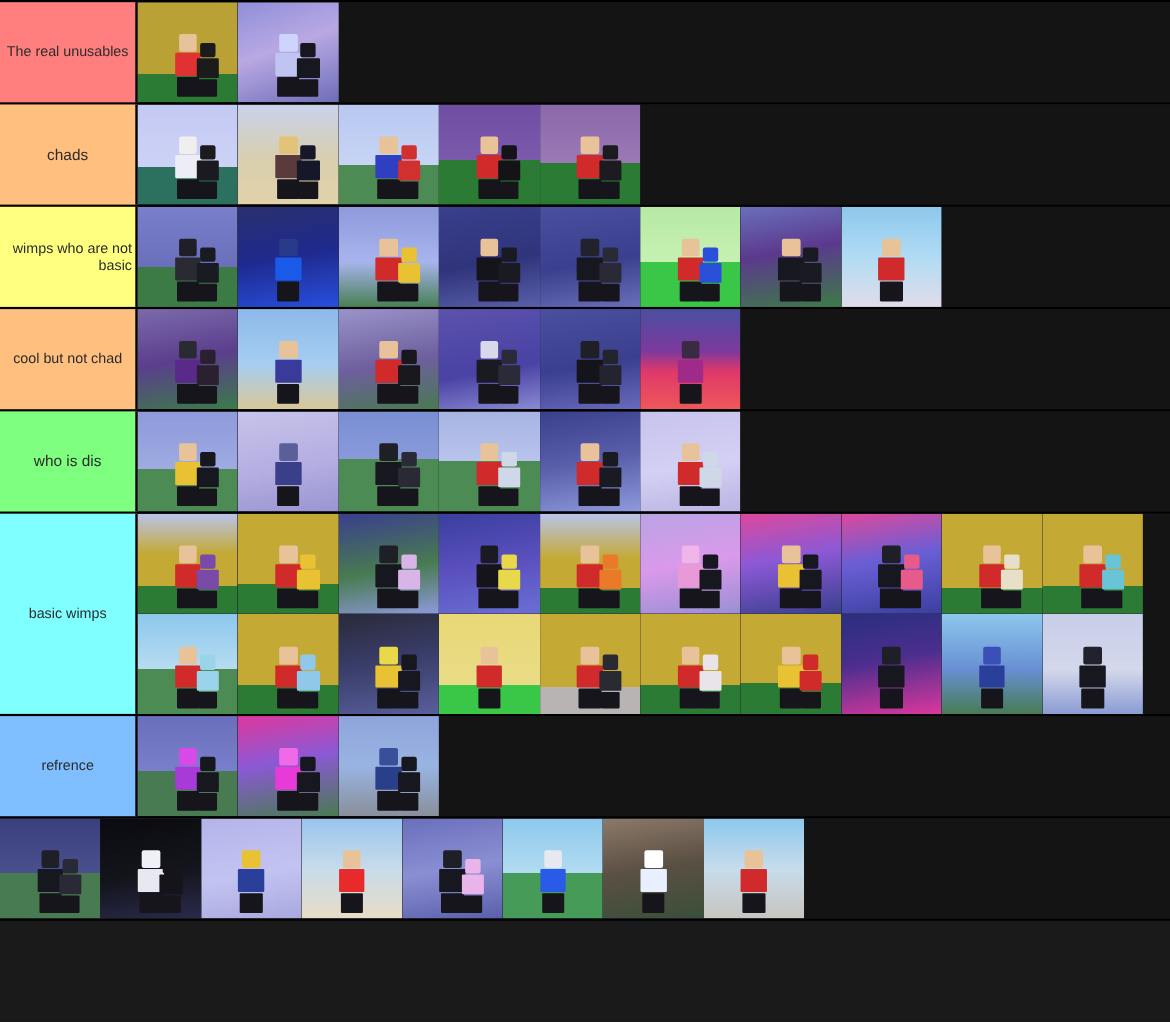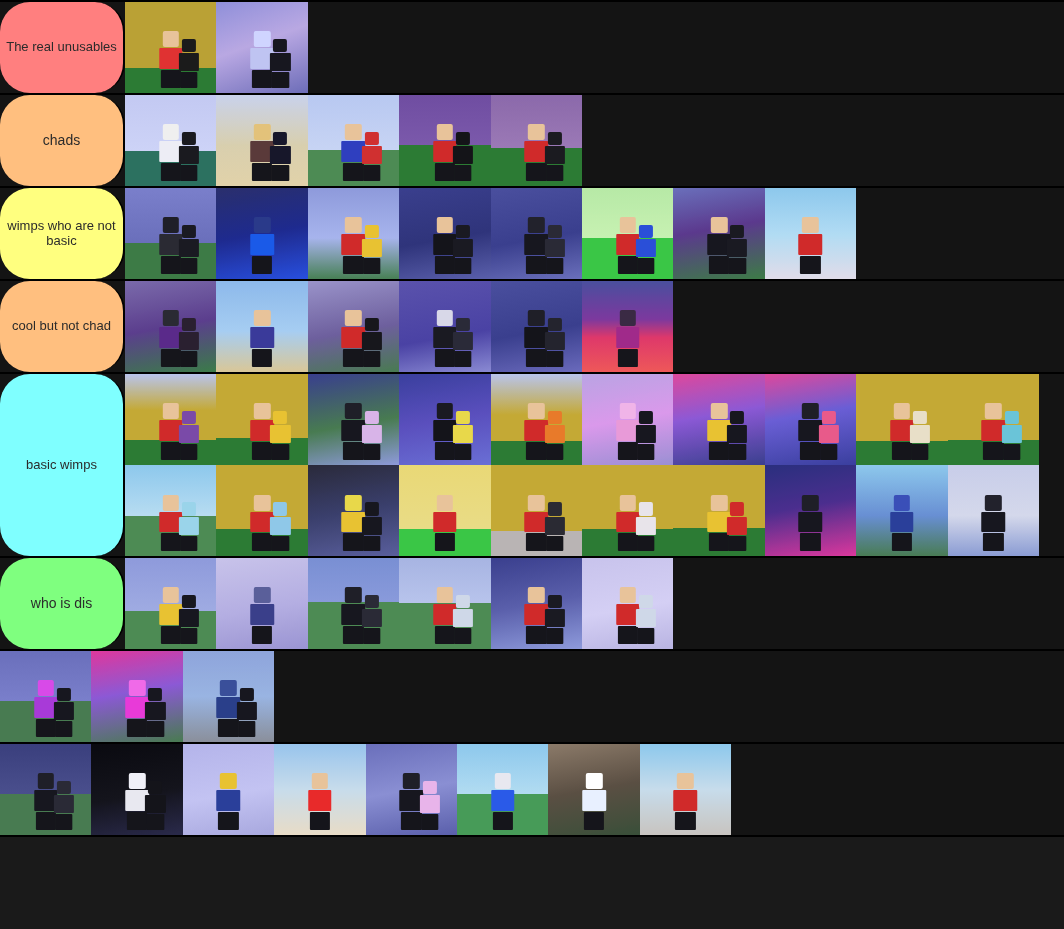--- a/index.html
+++ b/index.html
@@ -77,30 +77,29 @@
     background: #141414;
     box-sizing: border-box;
     min-height: 0;
   }
   .tier-label {
     width: 125px;
     flex: 0 0 125px;
     display: flex;
     align-items: center;
     justify-content: center;
-    text-align: center;
+    text-align: right;
     box-sizing: border-box;
     border-right: 2px solid #000;
     color: #2b2b2b;
     font-size: 14px;
     line-height: 1.15;
     padding: 2px 3px;
     overflow: hidden;
     word-break: break-word;
-    border-radius: 30px;
   }
   .tier-label.big { font-size: 14px; }
   .tier-label.sm  { font-size: 13px; }
 
   .tier-items {
     flex: 1 1 auto;
     display: flex;
     flex-wrap: wrap;
     align-content: flex-start;
     background: #141414;
@@ -416,20 +415,98 @@
           <div class="tier-item">
             <div class="thumb" style="background: linear-gradient(rgb(74, 79, 154) 0%, rgb(122, 58, 154) 42%, rgb(216, 58, 106) 62%, rgb(232, 90, 90) 100%);"></div>
             <div class="fig">
               <div class="head" style="background: rgb(58, 42, 68);"></div>
               <div class="torso" style="background: rgb(160, 42, 138);"></div>
               <div class="legs"></div>
             </div>
           </div>
         </div>
       </div>
+      <div class="tier-row" style="height: 93px; flex: 0 0 93px;">
+        <div class="tier-label big" style="background: rgb(127, 255, 127);">who is dis</div>
+        <div class="tier-items">
+          <div class="tier-item">
+            <div class="thumb" style="background: linear-gradient(rgb(143, 154, 216) 0%, rgb(160, 171, 223) 58%, rgb(79, 138, 86) 58%, rgb(79, 138, 86) 100%);"></div>
+            <div class="fig">
+              <div class="head" style="background: rgb(232, 195, 154);"></div>
+              <div class="torso" style="background: rgb(232, 194, 50);"></div>
+              <div class="legs"></div>
+            </div>
+            <div class="fig fig2">
+              <div class="head" style="background: rgb(23, 23, 31);"></div>
+              <div class="torso" style="background: rgb(23, 23, 31);"></div>
+              <div class="legs"></div>
+            </div>
+          </div>
+          <div class="tier-item">
+            <div class="thumb" style="background: linear-gradient(170deg, rgb(200, 195, 232) 0%, rgb(180, 174, 224) 55%, rgb(154, 148, 207) 100%);"></div>
+            <div class="fig">
+              <div class="head" style="background: rgb(90, 95, 154);"></div>
+              <div class="torso" style="background: rgb(58, 63, 138);"></div>
+              <div class="legs"></div>
+            </div>
+          </div>
+          <div class="tier-item">
+            <div class="thumb" style="background: linear-gradient(rgb(122, 143, 208) 0%, rgb(138, 154, 216) 48%, rgb(79, 138, 86) 48%, rgb(79, 138, 86) 100%);"></div>
+            <div class="fig">
+              <div class="head" style="background: rgb(31, 31, 40);"></div>
+              <div class="torso" style="background: rgb(23, 23, 31);"></div>
+              <div class="legs"></div>
+            </div>
+            <div class="fig fig2">
+              <div class="head" style="background: rgb(42, 42, 54);"></div>
+              <div class="torso" style="background: rgb(42, 42, 54);"></div>
+              <div class="legs"></div>
+            </div>
+          </div>
+          <div class="tier-item">
+            <div class="thumb" style="background: linear-gradient(rgb(168, 180, 224) 0%, rgb(185, 196, 234) 50%, rgb(79, 138, 86) 50%, rgb(79, 138, 86) 100%);"></div>
+            <div class="fig">
+              <div class="head" style="background: rgb(232, 195, 154);"></div>
+              <div class="torso" style="background: rgb(208, 42, 42);"></div>
+              <div class="legs"></div>
+            </div>
+            <div class="fig fig2">
+              <div class="head" style="background: rgb(207, 216, 232);"></div>
+              <div class="torso" style="background: rgb(207, 216, 232);"></div>
+              <div class="legs"></div>
+            </div>
+          </div>
+          <div class="tier-item">
+            <div class="thumb" style="background: linear-gradient(170deg, rgb(58, 63, 138) 0%, rgb(90, 95, 168) 50%, rgb(143, 154, 216) 100%);"></div>
+            <div class="fig">
+              <div class="head" style="background: rgb(232, 195, 154);"></div>
+              <div class="torso" style="background: rgb(208, 42, 42);"></div>
+              <div class="legs"></div>
+            </div>
+            <div class="fig fig2">
+              <div class="head" style="background: rgb(26, 26, 34);"></div>
+              <div class="torso" style="background: rgb(26, 26, 34);"></div>
+              <div class="legs"></div>
+            </div>
+          </div>
+          <div class="tier-item">
+            <div class="thumb" style="background: linear-gradient(170deg, rgb(200, 195, 234) 0%, rgb(212, 207, 242) 55%, rgb(185, 180, 224) 100%);"></div>
+            <div class="fig">
+              <div class="head" style="background: rgb(232, 195, 154);"></div>
+              <div class="torso" style="background: rgb(208, 42, 42);"></div>
+              <div class="legs"></div>
+            </div>
+            <div class="fig fig2">
+              <div class="head" style="background: rgb(207, 216, 232);"></div>
+              <div class="torso" style="background: rgb(207, 216, 232);"></div>
+              <div class="legs"></div>
+            </div>
+          </div>
+        </div>
+      </div>
       <div class="tier-row" style="height: 184px; flex: 0 0 184px;">
         <div class="tier-label sm" style="background: rgb(127, 255, 255);">basic wimps</div>
         <div class="tier-items">
           <div class="tier-item">
             <div class="thumb" style="background: linear-gradient(rgb(185, 196, 234) 0%, rgb(195, 169, 58) 40%, rgb(195, 169, 58) 72%, rgb(47, 122, 54) 72%, rgb(47, 122, 54) 100%);"></div>
             <div class="fig">
               <div class="head" style="background: rgb(232, 195, 154);"></div>
               <div class="torso" style="background: rgb(208, 42, 42);"></div>
               <div class="legs"></div>
             </div>
@@ -662,98 +739,21 @@
             <div class="thumb" style="background: linear-gradient(rgb(200, 205, 232) 0%, rgb(212, 216, 234) 55%, rgb(138, 154, 208) 100%);"></div>
             <div class="fig">
               <div class="head" style="background: rgb(34, 34, 44);"></div>
               <div class="torso" style="background: rgb(23, 23, 31);"></div>
               <div class="legs"></div>
             </div>
           </div>
         </div>
       </div>
       <div class="tier-row" style="height: 93px; flex: 0 0 93px;">
-        <div class="tier-label big" style="background: rgb(127, 255, 127);">who is dis</div>
-        <div class="tier-items">
-          <div class="tier-item">
-            <div class="thumb" style="background: linear-gradient(rgb(143, 154, 216) 0%, rgb(160, 171, 223) 58%, rgb(79, 138, 86) 58%, rgb(79, 138, 86) 100%);"></div>
-            <div class="fig">
-              <div class="head" style="background: rgb(232, 195, 154);"></div>
-              <div class="torso" style="background: rgb(232, 194, 50);"></div>
-              <div class="legs"></div>
-            </div>
-            <div class="fig fig2">
-              <div class="head" style="background: rgb(23, 23, 31);"></div>
-              <div class="torso" style="background: rgb(23, 23, 31);"></div>
-              <div class="legs"></div>
-            </div>
-          </div>
-          <div class="tier-item">
-            <div class="thumb" style="background: linear-gradient(170deg, rgb(200, 195, 232) 0%, rgb(180, 174, 224) 55%, rgb(154, 148, 207) 100%);"></div>
-            <div class="fig">
-              <div class="head" style="background: rgb(90, 95, 154);"></div>
-              <div class="torso" style="background: rgb(58, 63, 138);"></div>
-              <div class="legs"></div>
-            </div>
-          </div>
-          <div class="tier-item">
-            <div class="thumb" style="background: linear-gradient(rgb(122, 143, 208) 0%, rgb(138, 154, 216) 48%, rgb(79, 138, 86) 48%, rgb(79, 138, 86) 100%);"></div>
-            <div class="fig">
-              <div class="head" style="background: rgb(31, 31, 40);"></div>
-              <div class="torso" style="background: rgb(23, 23, 31);"></div>
-              <div class="legs"></div>
-            </div>
-            <div class="fig fig2">
-              <div class="head" style="background: rgb(42, 42, 54);"></div>
-              <div class="torso" style="background: rgb(42, 42, 54);"></div>
-              <div class="legs"></div>
-            </div>
-          </div>
-          <div class="tier-item">
-            <div class="thumb" style="background: linear-gradient(rgb(168, 180, 224) 0%, rgb(185, 196, 234) 50%, rgb(79, 138, 86) 50%, rgb(79, 138, 86) 100%);"></div>
-            <div class="fig">
-              <div class="head" style="background: rgb(232, 195, 154);"></div>
-              <div class="torso" style="background: rgb(208, 42, 42);"></div>
-              <div class="legs"></div>
-            </div>
-            <div class="fig fig2">
-              <div class="head" style="background: rgb(207, 216, 232);"></div>
-              <div class="torso" style="background: rgb(207, 216, 232);"></div>
-              <div class="legs"></div>
-            </div>
-          </div>
-          <div class="tier-item">
-            <div class="thumb" style="background: linear-gradient(170deg, rgb(58, 63, 138) 0%, rgb(90, 95, 168) 50%, rgb(143, 154, 216) 100%);"></div>
-            <div class="fig">
-              <div class="head" style="background: rgb(232, 195, 154);"></div>
-              <div class="torso" style="background: rgb(208, 42, 42);"></div>
-              <div class="legs"></div>
-            </div>
-            <div class="fig fig2">
-              <div class="head" style="background: rgb(26, 26, 34);"></div>
-              <div class="torso" style="background: rgb(26, 26, 34);"></div>
-              <div class="legs"></div>
-            </div>
-          </div>
-          <div class="tier-item">
-            <div class="thumb" style="background: linear-gradient(170deg, rgb(200, 195, 234) 0%, rgb(212, 207, 242) 55%, rgb(185, 180, 224) 100%);"></div>
-            <div class="fig">
-              <div class="head" style="background: rgb(232, 195, 154);"></div>
-              <div class="torso" style="background: rgb(208, 42, 42);"></div>
-              <div class="legs"></div>
-            </div>
-            <div class="fig fig2">
-              <div class="head" style="background: rgb(207, 216, 232);"></div>
-              <div class="torso" style="background: rgb(207, 216, 232);"></div>
-              <div class="legs"></div>
-            </div>
-          </div>
-        </div>
-      </div>
-      <div class="tier-row" style="height: 93px; flex: 0 0 93px;">
+        <div class="tier-label sm" style="background: rgb(127, 191, 255);">refrence</div>
         <div class="tier-items">
           <div class="tier-item">
             <div class="thumb" style="background: linear-gradient(rgb(106, 111, 184) 0%, rgb(122, 127, 200) 55%, rgb(74, 122, 82) 55%, rgb(74, 122, 82) 100%);"></div>
             <div class="fig">
               <div class="head" style="background: rgb(216, 74, 232);"></div>
               <div class="torso" style="background: rgb(168, 58, 216);"></div>
               <div class="legs"></div>
             </div>
             <div class="fig fig2">
               <div class="head" style="background: rgb(23, 23, 31);"></div>

